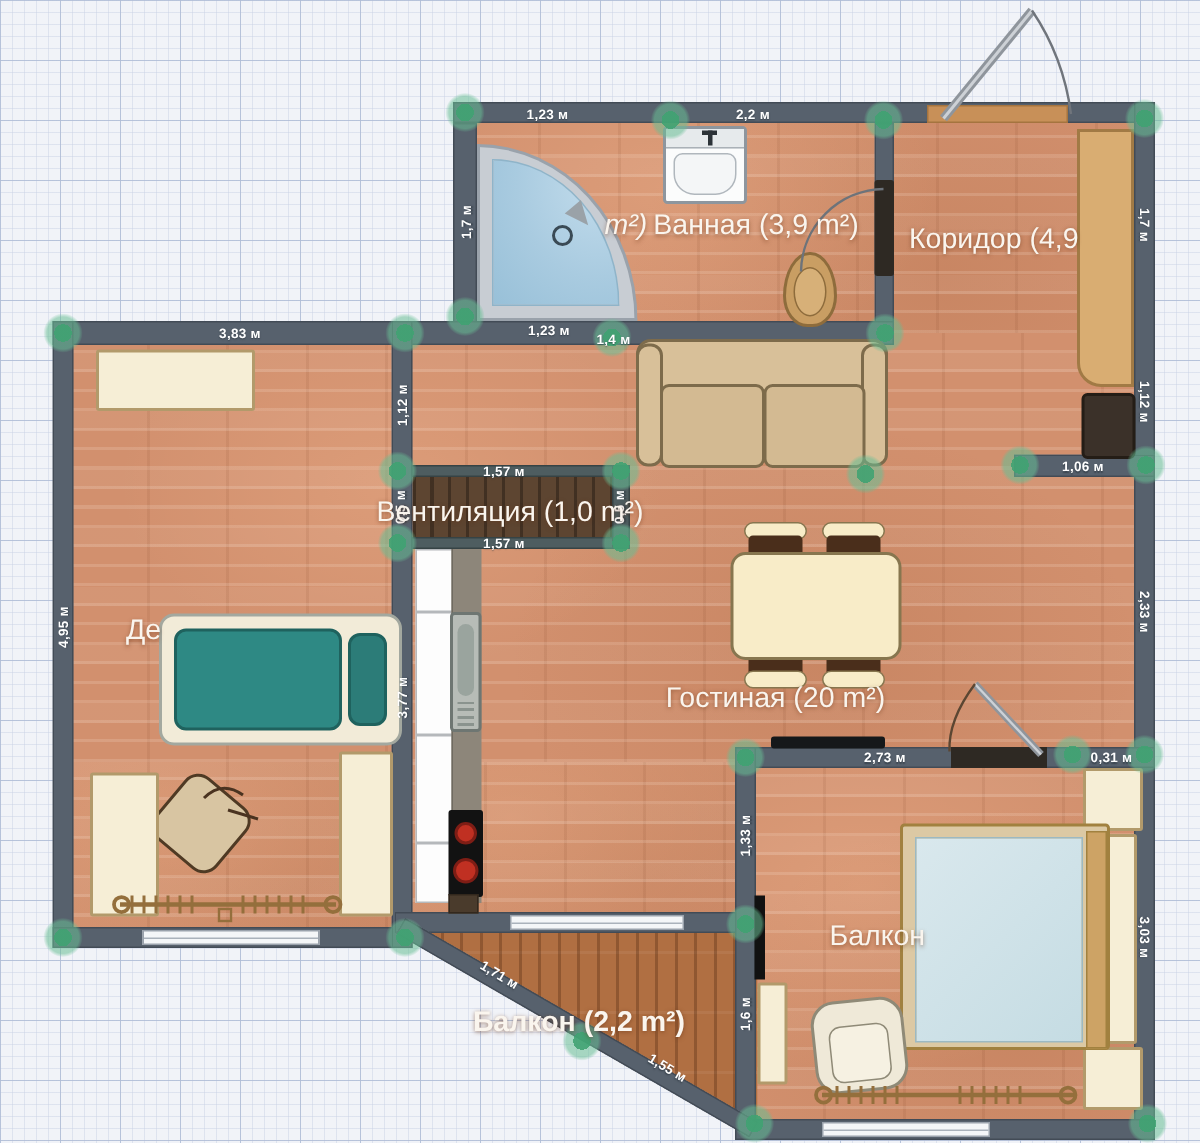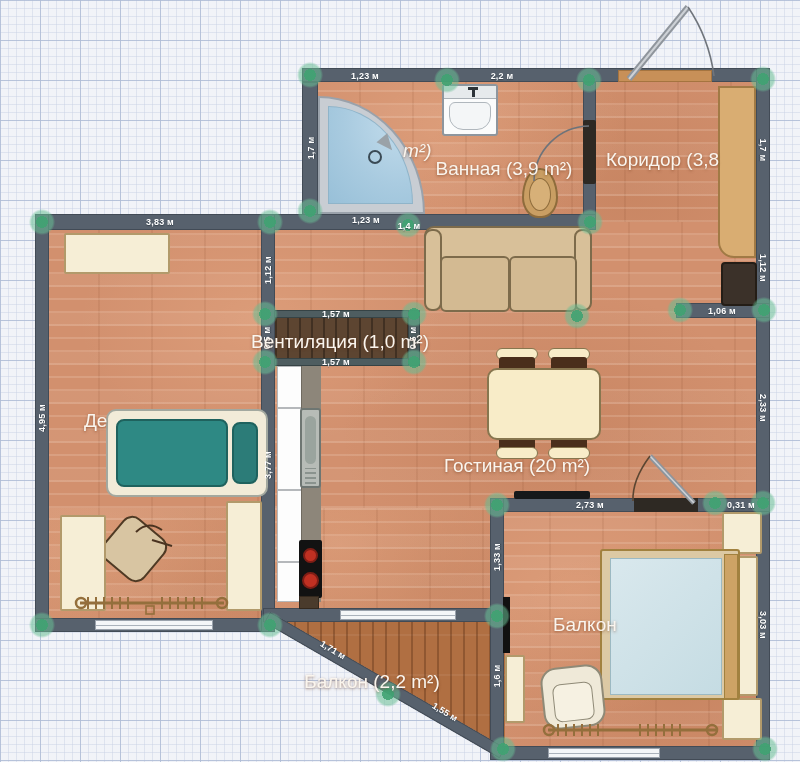--- a/index.html
+++ b/index.html
@@ -276,23 +276,23 @@
       <span class="meas" style="left: 336px; top: 362px; transform: translate(-50%, -50%) rotate(0deg);">1,57 м</span>
       <span class="meas" style="left: 267px; top: 338px; transform: translate(-50%, -50%) rotate(-90deg);">0,5 м</span>
       <span class="meas" style="left: 413px; top: 338px; transform: translate(-50%, -50%) rotate(-90deg);">0,5 м</span>
       <span class="meas" style="left: 590px; top: 505px; transform: translate(-50%, -50%) rotate(0deg);">2,73 м</span>
       <span class="meas" style="left: 741px; top: 505px; transform: translate(-50%, -50%) rotate(0deg);">0,31 м</span>
       <span class="meas" style="left: 497px; top: 557px; transform: translate(-50%, -50%) rotate(-90deg);">1,33 м</span>
       <span class="meas" style="left: 497px; top: 676px; transform: translate(-50%, -50%) rotate(-90deg);">1,6 м</span>
       <span class="meas" style="left: 763px; top: 625px; transform: translate(-50%, -50%) rotate(90deg);">3,03 м</span>
       <span class="meas" style="left: 333px; top: 650px; transform: translate(-50%, -50%) rotate(31deg);">1,71 м</span>
       <span class="meas" style="left: 445px; top: 712px; transform: translate(-50%, -50%) rotate(31deg);">1,55 м</span>
-      <div class="room-label" style="left: 504px; top: 151px; transform: translate(-50%, -50%); margin-top: 18px;">Ванная (3,9 m²)</div>
+      <div class="room-label" style="left: 504px; top: 151px; transform: translate(-50%, -50%);">Ванная (3,9 m²)</div>
       <div class="room-label" style="left: 403px; top: 151px; transform: translate(0px, -50%); font-style: italic;">m²)</div>
-      <div class="room-label" style="left: 606px; top: 160px; transform: translate(0px, -50%);">Коридор (3,8</div>
+      <div class="room-label" style="left: 606px; top: 160px; transform: translate(0px, -50%);">Коридор (4,9</div>
       <div class="room-label" style="left: 340px; top: 342px; transform: translate(-50%, -50%);">Вентиляция (1,0 m²)</div>
       <div class="room-label" style="left: 84px; top: 421px; transform: translate(0px, -50%);">Де</div>
       <div class="room-label" style="left: 517px; top: 466px; transform: translate(-50%, -50%);">Гостиная (20 m²)</div>
       <div class="room-label" style="left: 553px; top: 625px; transform: translate(0px, -50%);">Балкон</div>
-      <div class="room-label" style="left: 372px; top: 682px; transform: translate(-50%, -50%);">Балкон (2,2 m²)</div>
+      <div class="room-label" style="left: 386px; top: 682px; transform: translate(-50%, -50%); font-weight: bold;">Балкон (2,2 m²)</div>
     </div>
 
 </div>
 
 </body></html>

